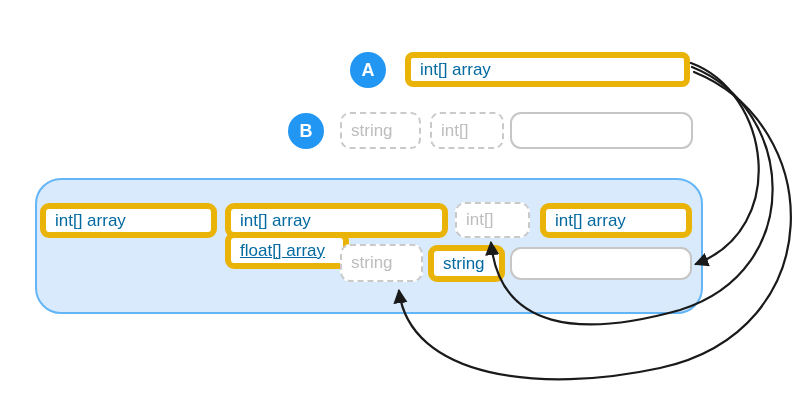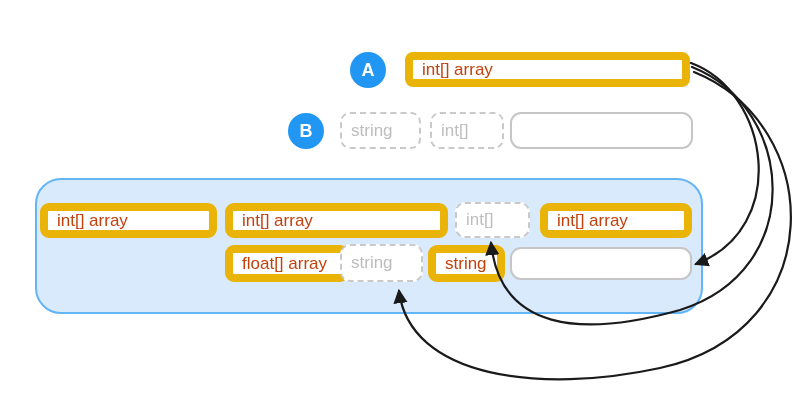--- a/index.html
+++ b/index.html
@@ -7,23 +7,23 @@
   .canvas{position:relative;width:800px;height:408px;background:#ffffff;overflow:hidden;}
 
   .badge{
     position:absolute;width:36px;height:36px;border-radius:50%;
     background:#2196F3;color:#ffffff;font-weight:bold;font-size:18px;
     display:flex;align-items:center;justify-content:center;
     user-select:none;
   }
 
   .chip{
-    position:absolute;background:#ffffff;border:8px solid #eab308;border-radius:9px;
+    position:absolute;background:#ffffff;border:6px solid #eab308;border-radius:9px;
     display:flex;align-items:center;padding-left:9px;box-sizing:border-box;
-    font-size:17px;color:#c2410c;white-space:nowrap;overflow:hidden;
+    font-size:17px;color:#0369a1;white-space:nowrap;overflow:hidden;
   }
   .ghost{
     position:absolute;background:#ffffff;border:2px dashed #c9c9c9;border-radius:10px;
     display:flex;align-items:center;padding-left:9px;box-sizing:border-box;
     font-size:17px;color:#bdbdbd;white-space:nowrap;overflow:hidden;
   }
   .slot{
     position:absolute;background:#ffffff;border:2px solid #c6c6c6;border-radius:11px;
     box-sizing:border-box;
   }
@@ -46,21 +46,21 @@
   <div class="ghost" style="left:430px;top:112px;width:74px;height:37px;">int[]</div>
   <div class="slot" style="left:510px;top:112px;width:183px;height:37px;"></div>
 
   <div class="tray"></div>
 
   <div class="chip" style="left:40px;top:203px;width:177px;height:35px;">int[] array</div>
   <div class="chip" style="left:225px;top:203px;width:223px;height:35px;">int[] array</div>
   <div class="ghost" style="left:455px;top:202px;width:75px;height:36px;">int[]</div>
   <div class="chip" style="left:540px;top:203px;width:152px;height:35px;">int[] array</div>
 
-  <div class="chip" style="left:225px;top:245px;width:124px;height:37px;">float[] array</div>
+  <div class="chip" style="left:225px;top:232px;width:124px;height:37px;text-decoration:underline;">float[] array</div>
   <div class="ghost" style="left:340px;top:244px;width:83px;height:38px;">string</div>
   <div class="chip" style="left:428px;top:245px;width:77px;height:37px;">string</div>
   <div class="slot" style="left:510px;top:247px;width:182px;height:33px;"></div>
 
   <svg class="arrows" viewBox="0 0 800 408" xmlns="http://www.w3.org/2000/svg">
     <defs>
       <marker id="ah" viewBox="0 0 10 10" refX="8.5" refY="5" markerWidth="6.5" markerHeight="6.5" orient="auto-start-reverse">
         <path d="M0,0 L10,5 L0,10 z" fill="#1a1a1a"></path>
       </marker>
     </defs>

